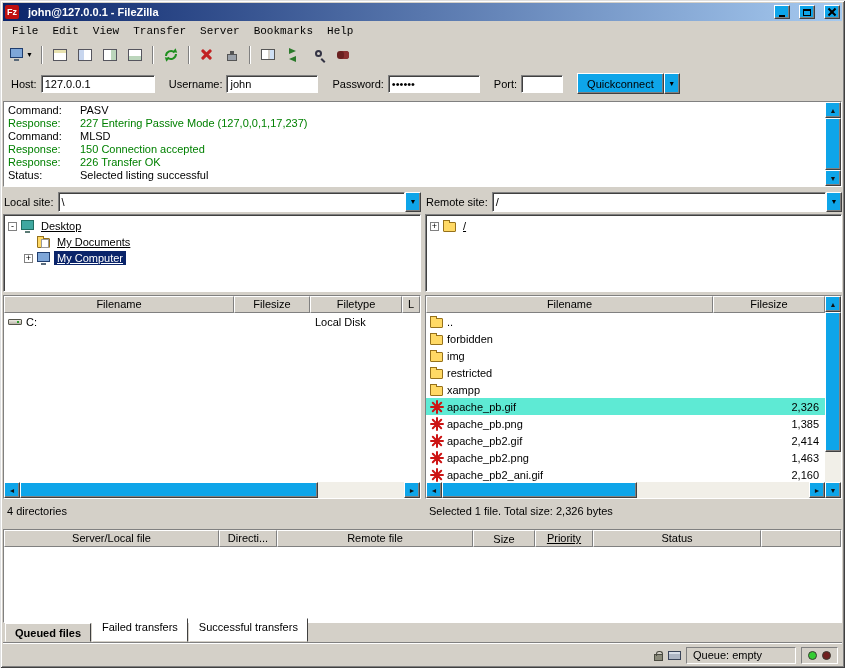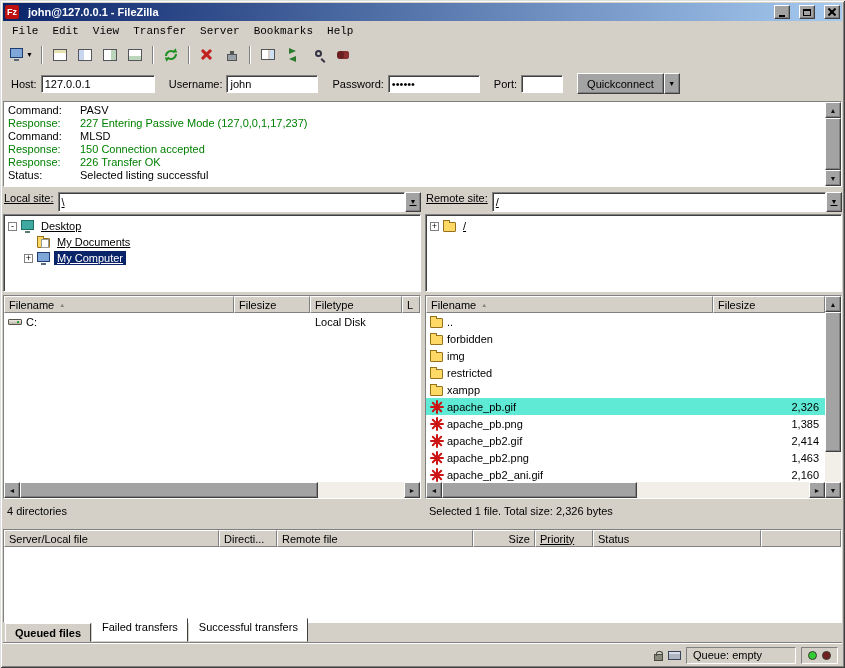--- a/index.html
+++ b/index.html
@@ -3,23 +3,23 @@
 <meta charset="utf-8">
 <style>
   * { box-sizing: border-box; }
   body { margin:0; background:#808080; font-family:"Liberation Sans", sans-serif; }
   .window {
     width:845px; height:668px; background:#D4D0C8; padding:3px;
     box-shadow: inset 1px 1px 0 #DFDFDF, inset -1px -1px 0 #404040, inset 2px 2px 0 #FFFFFF, inset -2px -2px 0 #808080;
     display:flex; flex-direction:column; font-size:11px; color:#000;
   }
   
-  .raised { background:#a3a3a3; border:1px solid; border-color:#FFFFFF #404040 #404040 #FFFFFF; box-shadow: inset -1px -1px 0 #808080; }
+  .raised { background:#0ea5e9; border:1px solid; border-color:#FFFFFF #404040 #404040 #FFFFFF; box-shadow: inset -1px -1px 0 #808080; }
   .sunken { background:#FFFFFF; border:1px solid; border-color:#808080 #FFFFFF #FFFFFF #808080; box-shadow: inset 1px 1px 0 #404040; }
-  .hbevel { border:1px solid; border-color:#FFFFFF #808080 #808080 #FFFFFF; }
+  .hbevel { border:1px solid; border-color:#FFFFFF #808080 #808080 #FFFFFF;flex-direction:column; }
 
   
   .titlebar { height:18px; background:linear-gradient(90deg,#0A246A,#A6CAF0); display:flex; align-items:center; padding:0 2px; gap:9px; flex:0 0 auto; }
   .appicon { width:14px; height:14px; background:#BF1010; border-radius:2px; color:#fff; font-size:9px; font-weight:bold; display:flex; align-items:center; justify-content:center; }
   .title-text { color:#fff; font-weight:bold; flex:1; white-space:nowrap; overflow:hidden; }
   .winbtn { width:16px; height:14px; display:flex; align-items:center; justify-content:center; padding:0; }
   .g-min { width:6px; height:2px; background:#000; margin-top:7px; }
   .g-max { width:8px; height:7px; border:1px solid #000; border-top-width:2px; }
   .g-x { position:relative; width:8px; height:8px; }
   .g-x::before, .g-x::after { content:""; position:absolute; left:3px; top:-1px; width:2px; height:10px; background:#000; }
@@ -84,21 +84,21 @@
   .sspace { flex:1; }
 
   
   .split { display:flex; }
   .p-left { width:418px; min-width:418px; }
   .p-gap { width:4px; min-width:4px; }
   .p-right { flex:1; min-width:0; }
 
   
   .siterow { margin-top:4px; height:21px; align-items:center; flex:0 0 auto; }
-  .siterow .p-left, .siterow .p-right { display:flex; align-items:flex-start;text-decoration:underline; }
+  .siterow .p-left, .siterow .p-right { display:flex; align-items:center; }
   .siterow label { margin:0 4px 0 1px; white-space:nowrap; }
   .combo { flex:1; display:flex; height:20px; }
   .combo-text { flex:1; padding:3px 3px 2px; white-space:nowrap; overflow:hidden; }
   .combo-btn { width:16px; font-size:7px; padding:0; }
 
   
   .treerow { margin-top:2px; height:78px; flex:0 0 auto; }
   .tree { height:78px; padding:3px 2px; overflow:hidden; }
   .titem { height:16px; display:flex; align-items:center; }
   .expander { width:9px; height:9px; border:1px solid #808080; background:#fff; font-size:9px; line-height:7px; text-align:center; margin:0 4px 0 2px; flex:0 0 auto; }

